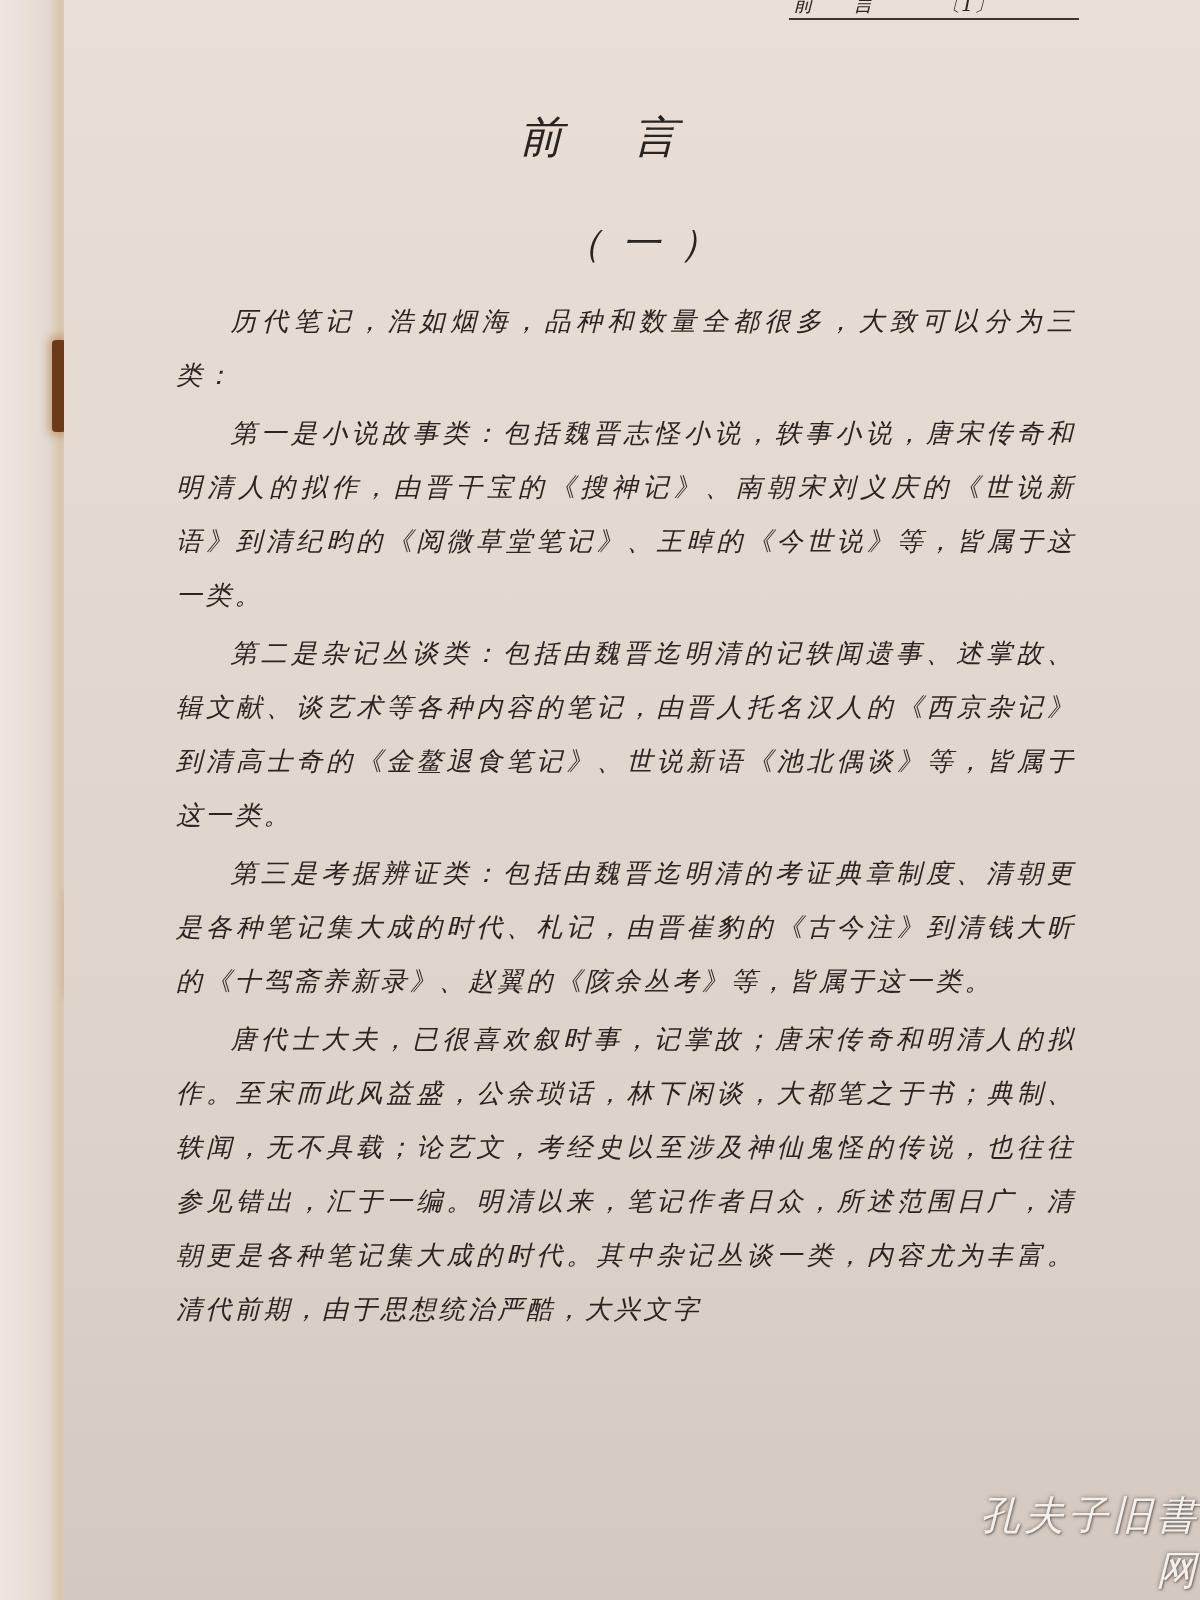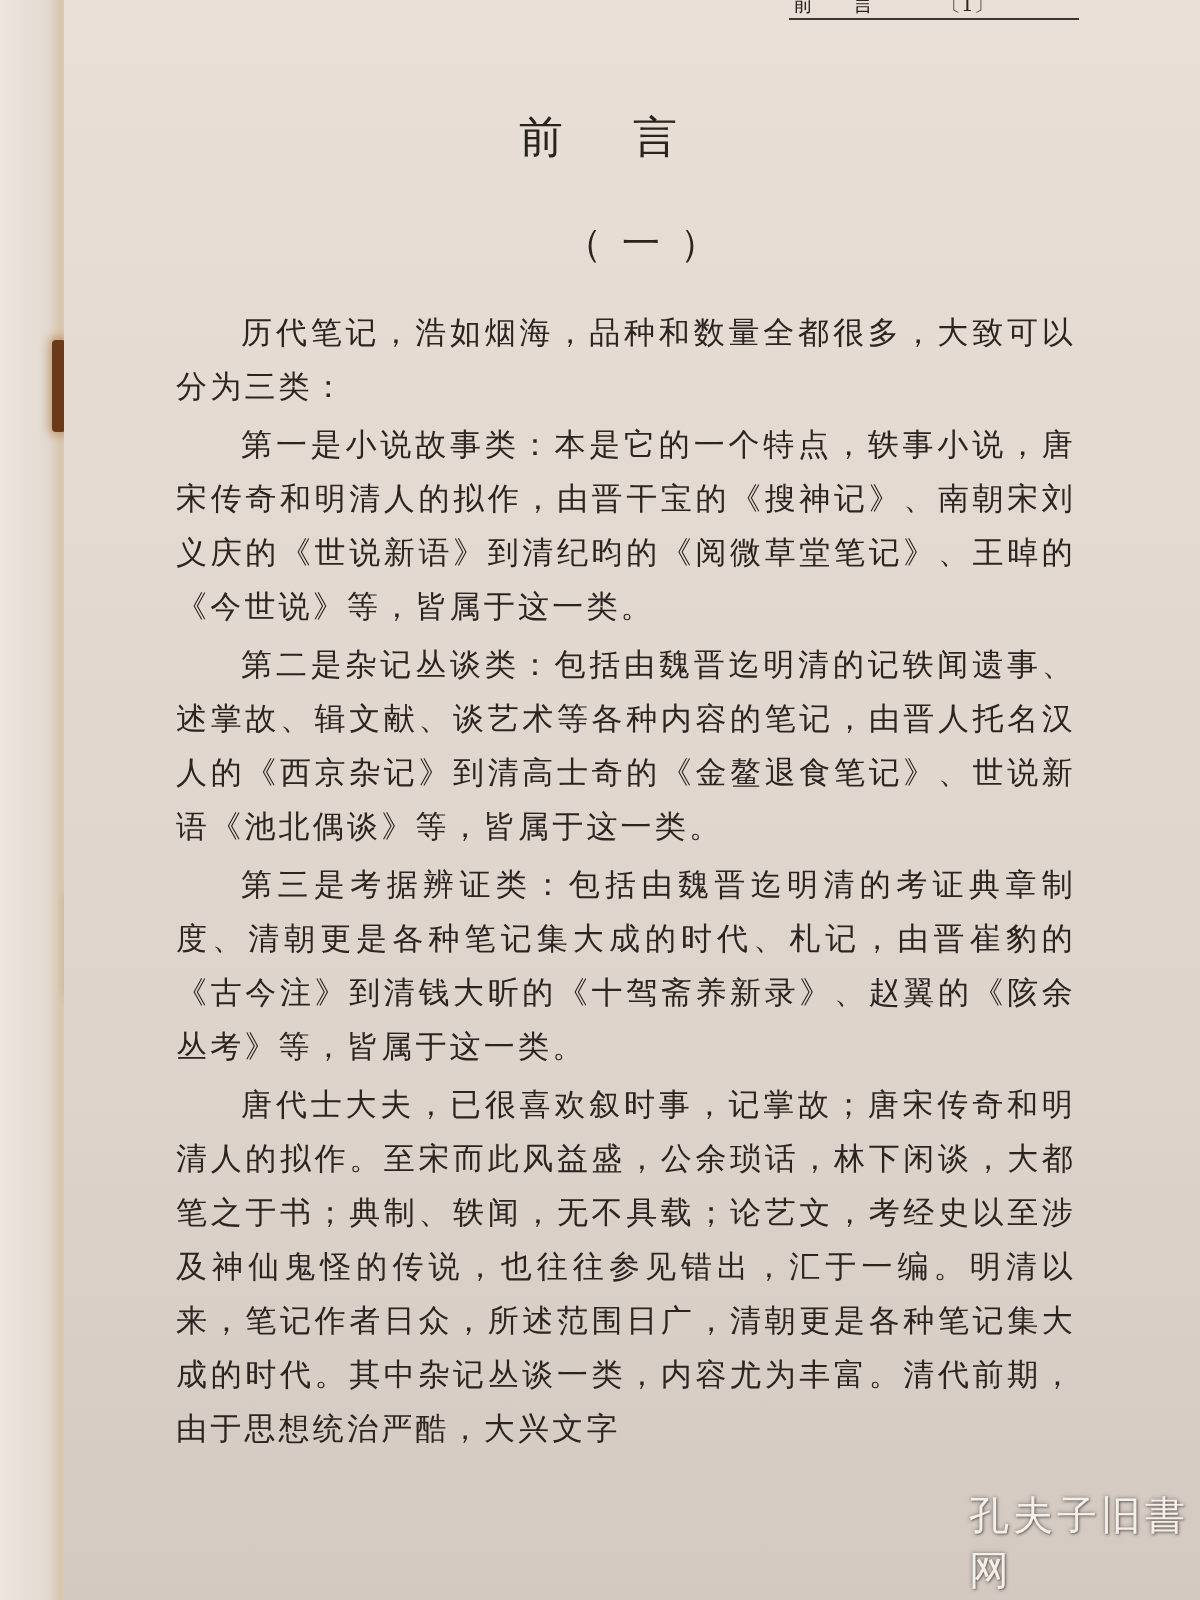--- a/index.html
+++ b/index.html
@@ -35,20 +35,21 @@
       box-shadow: 0 0 8px 4px rgba(170,110,50,0.45);
     }
     .staple.s1 { left: 52px; top: 340px; height: 92px; }
     .staple.s2 { left: 70px; top: 895px; height: 100px; }
     
     .page {
       position: absolute;
       left: 64px; top: 0;
       width: 1136px; height: 1600px;
       background: linear-gradient(180deg, #eadfd7 0%, #e3d8d0 40%, #ddd3cb 70%, #d4c9c1 100%);
+      font-style: italic;
     }
     .running-head {
       position: absolute;
       left: 725px; top: -8px;
       width: 290px;
       height: 26px;
       border-bottom: 2px solid #3c3530;
       display: flex;
       align-items: flex-end;
       font-size: 20px;
@@ -72,38 +73,38 @@
     }
     .section-num {
       position: absolute;
       left: 500px; top: 218px;
       font-size: 38px;
       letter-spacing: 20px;
       color: #2a2420;
     }
     .body-text {
       position: absolute;
-      left: 112px; top: 305px;
+      left: 112px; top: 294px;
       width: 900px;
       color: #2b2420;
-      font-size: 31px;
+      font-size: 26px;
       line-height: 54px;
       letter-spacing: 3.2px;
     }
     .body-text p {
       margin: 0 0 4px 0;
       text-indent: 2.1em;
       text-align: justify;
     }
     .watermark {
       position: absolute;
       left: 905px; top: 1488px;
       color: #f3f0ec;
       text-shadow: 0 0 4px rgba(60,50,45,0.6), 1px 1px 2px rgba(60,50,45,0.5);
-      text-align: left;
+      text-align: right;
     }
     .watermark .wm-name {
       font-size: 40px;
       letter-spacing: 4px;
       font-family: "DejaVu Serif", serif;
     }
   </style>
 </head>
 <body>
 
@@ -117,21 +118,21 @@
     <span class="rh-title">前言</span>
     <span class="rh-page">〔1〕</span>
   </div>
 
   <h1 class="title">前言</h1>
 
   <div class="section-num">（一）</div>
 
   <div class="body-text">
     <p>历代笔记，浩如烟海，品种和数量全都很多，大致可以分为三类：</p>
-    <p>第一是小说故事类：本是它的一个特点，轶事小说，唐宋传奇和明清人的拟作，由晋干宝的《搜神记》、南朝宋刘义庆的《世说新语》到清纪昀的《阅微草堂笔记》、王晫的《今世说》等，皆属于这一类。</p>
+    <p>第一是小说故事类：包括魏晋志怪小说，轶事小说，唐宋传奇和明清人的拟作，由晋干宝的《搜神记》、南朝宋刘义庆的《世说新语》到清纪昀的《阅微草堂笔记》、王晫的《今世说》等，皆属于这一类。</p>
     <p>第二是杂记丛谈类：包括由魏晋迄明清的记轶闻遗事、述掌故、辑文献、谈艺术等各种内容的笔记，由晋人托名汉人的《西京杂记》到清高士奇的《金鳌退食笔记》、世说新语《池北偶谈》等，皆属于这一类。</p>
     <p>第三是考据辨证类：包括由魏晋迄明清的考证典章制度、清朝更是各种笔记集大成的时代、札记，由晋崔豹的《古今注》到清钱大昕的《十驾斋养新录》、赵翼的《陔余丛考》等，皆属于这一类。</p>
     <p>唐代士大夫，已很喜欢叙时事，记掌故；唐宋传奇和明清人的拟作。至宋而此风益盛，公余琐话，林下闲谈，大都笔之于书；典制、轶闻，无不具载；论艺文，考经史以至涉及神仙鬼怪的传说，也往往参见错出，汇于一编。明清以来，笔记作者日众，所述范围日广，清朝更是各种笔记集大成的时代。其中杂记丛谈一类，内容尤为丰富。清代前期，由于思想统治严酷，大兴文字</p>
   </div>
 
   <div class="watermark">
     <div class="wm-name">孔夫子旧書网</div>
 
   </div>
 </div>

